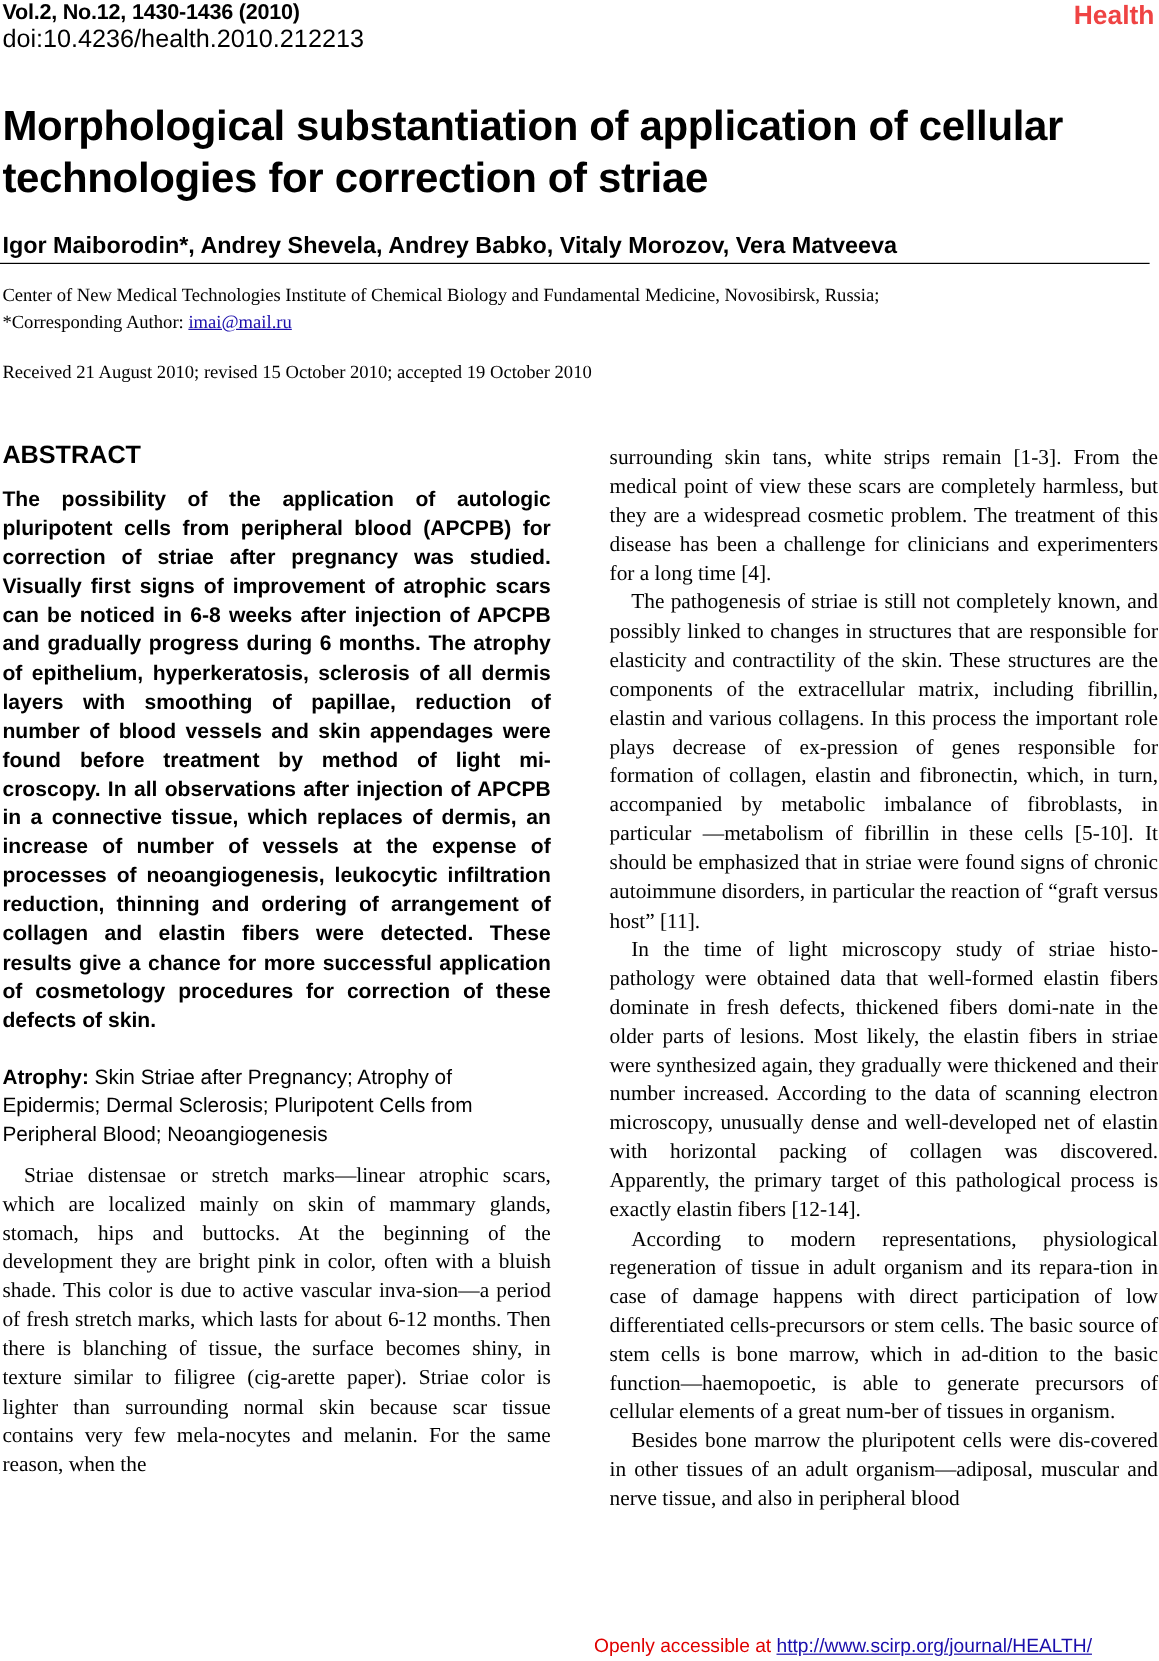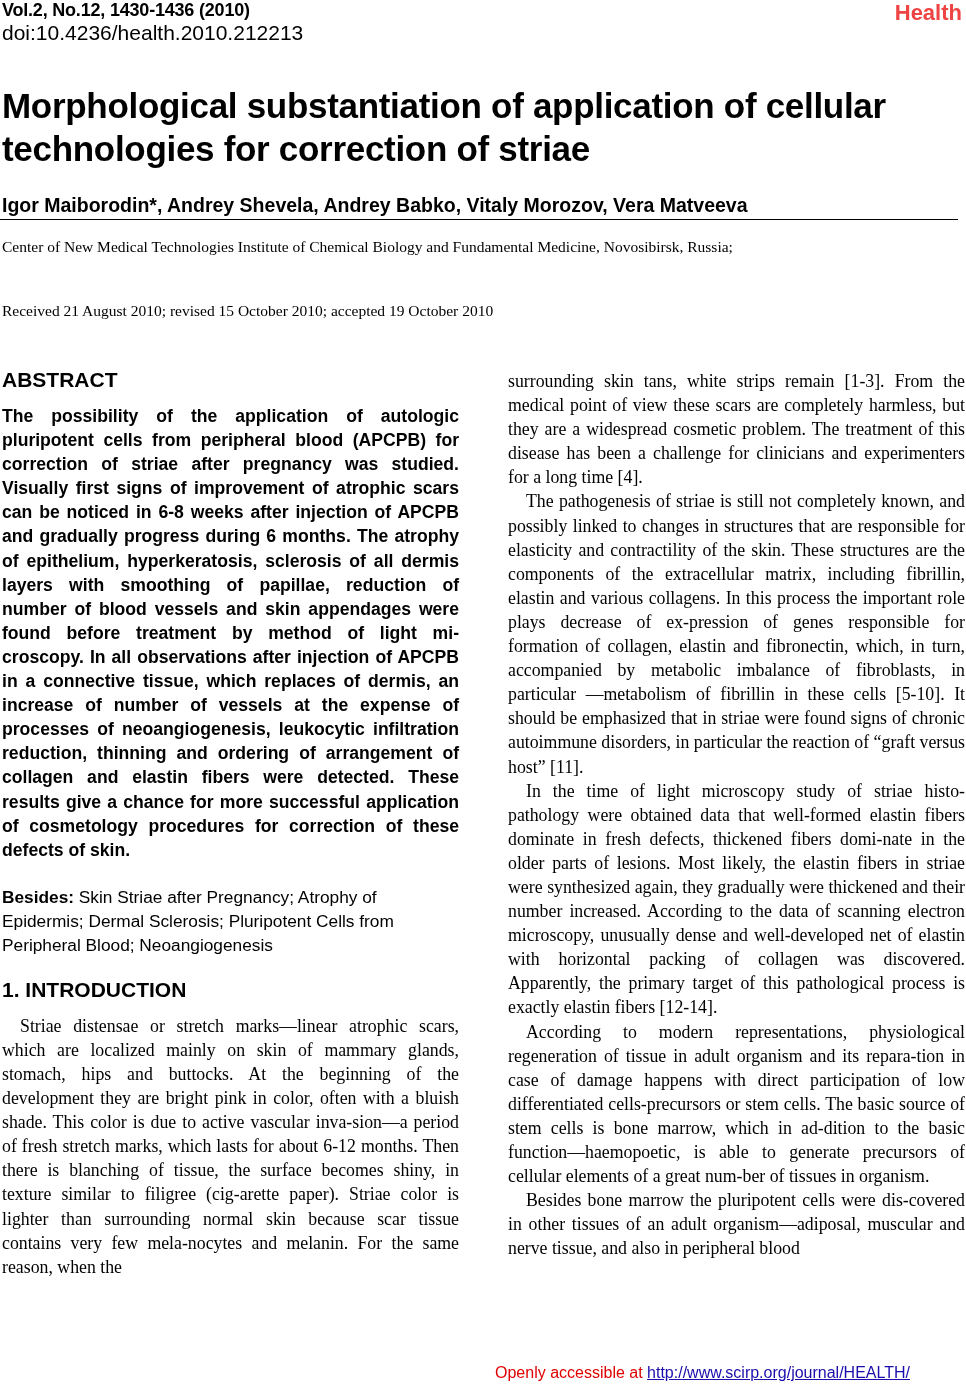--- a/index.html
+++ b/index.html
@@ -43,31 +43,33 @@
   <div id="hdr-doi" class="sans">doi:10.4236/health.2010.212213</div>
   <div id="hdr-journal" class="sans">Health</div>
 </div>
 
 <h1 id="title" class="sans">Morphological substantiation of application of cellular technologies for correction of striae</h1>
 <div id="authors" class="sans">Igor Maiborodin*, Andrey Shevela, Andrey Babko, Vitaly Morozov, Vera Matveeva</div>
 <div id="rule"></div>
 
 <div id="affil" class="serif">
   <div>Center of New Medical Technologies Institute of Chemical Biology and Fundamental Medicine, Novosibirsk, Russia;</div>
+  <div>
+    <span>*Corresponding Author: </span><a href="#">imai@mail.ru</a>
+  </div>
 </div>
 
 <div id="received" class="serif">Received 21 August 2010; revised 15 October 2010; accepted 19 October 2010</div>
 
 <div id="col-left" class="col">
   <h2 class="sec">ABSTRACT</h2>
   <p class="abstract">The possibility of the application of autologic pluripotent cells from peripheral blood (APCPB) for correction of striae after pregnancy was studied. Visually first signs of improvement of atrophic scars can be noticed in 6-8 weeks after injection of APCPB and gradually progress during 6 months. The atrophy of epithelium, hyperkeratosis, sclerosis of all dermis layers with smoothing of papillae, reduction of number of blood vessels and skin appendages were found before treatment by method of light mi-croscopy. In all observations after injection of APCPB in a connective tissue, which replaces of dermis, an increase of number of vessels at the expense of processes of neoangiogenesis, leukocytic infiltration reduction, thinning and ordering of arrangement of collagen and elastin fibers were detected. These results give a chance for more successful application of cosmetology procedures for correction of these defects of skin.</p>
   <p class="keywords">
-    <span class="kw-label">Besides:</span><span> Skin Striae after Pregnancy; Atrophy of Epidermis; Dermal Sclerosis; Pluripotent Cells from Peripheral Blood; Neoangiogenesis</span>
+    <span class="kw-label">Atrophy:</span><span> Skin Striae after Pregnancy; Atrophy of Epidermis; Dermal Sclerosis; Pluripotent Cells from Peripheral Blood; Neoangiogenesis</span>
   </p>
-  <h2 id="intro-heading" class="sec">1. INTRODUCTION</h2>
   <p class="body-p first-p">Striae distensae or stretch marks—linear atrophic scars, which are localized mainly on skin of mammary glands, stomach, hips and buttocks. At the beginning of the development they are bright pink in color, often with a bluish shade. This color is due to active vascular inva-sion—a period of fresh stretch marks, which lasts for about 6-12 months. Then there is blanching of tissue, the surface becomes shiny, in texture similar to filigree (cig-arette paper). Striae color is lighter than surrounding normal skin because scar tissue contains very few mela-nocytes and melanin. For the same reason, when the</p>
 </div>
 
 <div id="col-right" class="col">
   <p class="body-p no-indent">surrounding skin tans, white strips remain [1-3]. From the medical point of view these scars are completely harmless, but they are a widespread cosmetic problem. The treatment of this disease has been a challenge for clinicians and experimenters for a long time [4].</p>
   <p class="body-p">The pathogenesis of striae is still not completely known, and possibly linked to changes in structures that are responsible for elasticity and contractility of the skin. These structures are the components of the extracellular matrix, including fibrillin, elastin and various collagens. In this process the important role plays decrease of ex-pression of genes responsible for formation of collagen, elastin and fibronectin, which, in turn, accompanied by metabolic imbalance of fibroblasts, in particular —metabolism of fibrillin in these cells [5-10]. It should be emphasized that in striae were found signs of chronic autoimmune disorders, in particular the reaction of “graft versus host” [11].</p>
   <p class="body-p">In the time of light microscopy study of striae histo-pathology were obtained data that well-formed elastin fibers dominate in fresh defects, thickened fibers domi-nate in the older parts of lesions. Most likely, the elastin fibers in striae were synthesized again, they gradually were thickened and their number increased. According to the data of scanning electron microscopy, unusually dense and well-developed net of elastin with horizontal packing of collagen was discovered. Apparently, the primary target of this pathological process is exactly elastin fibers [12-14].</p>
   <p class="body-p">According to modern representations, physiological regeneration of tissue in adult organism and its repara-tion in case of damage happens with direct participation of low differentiated cells-precursors or stem cells. The basic source of stem cells is bone marrow, which in ad-dition to the basic function—haemopoetic, is able to generate precursors of cellular elements of a great num-ber of tissues in organism.</p>
   <p class="body-p">Besides bone marrow the pluripotent cells were dis-covered in other tissues of an adult organism—adiposal, muscular and nerve tissue, and also in peripheral blood</p>
 </div>

